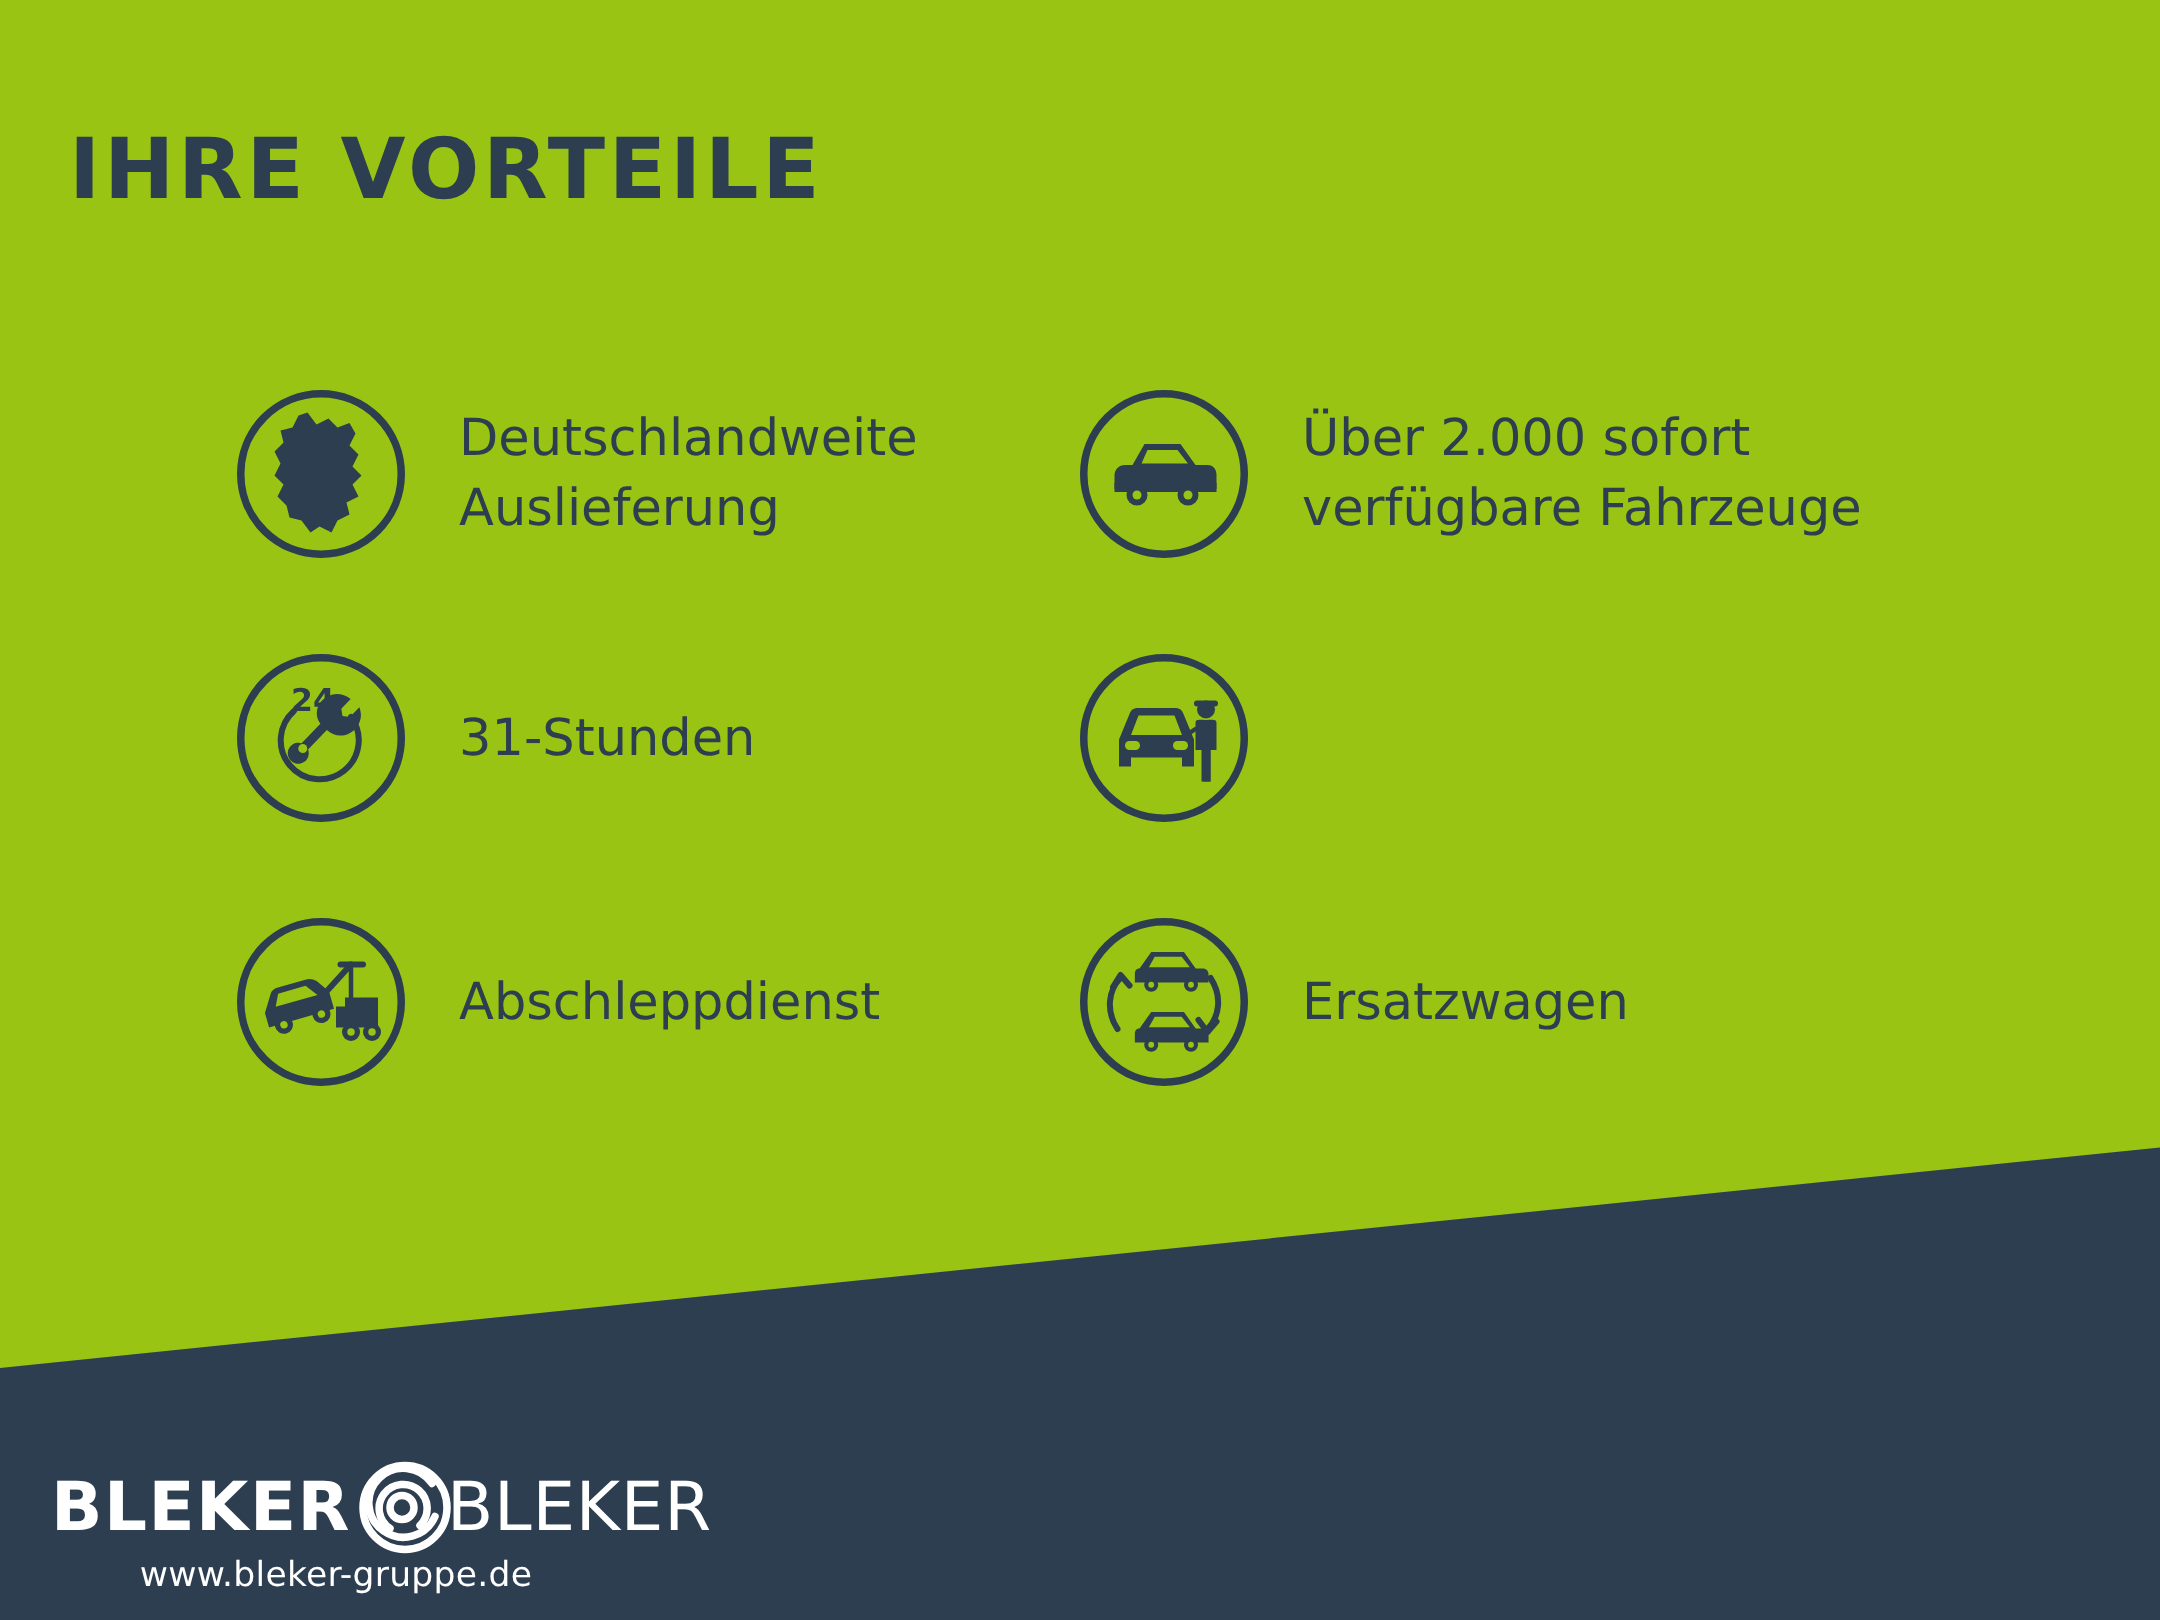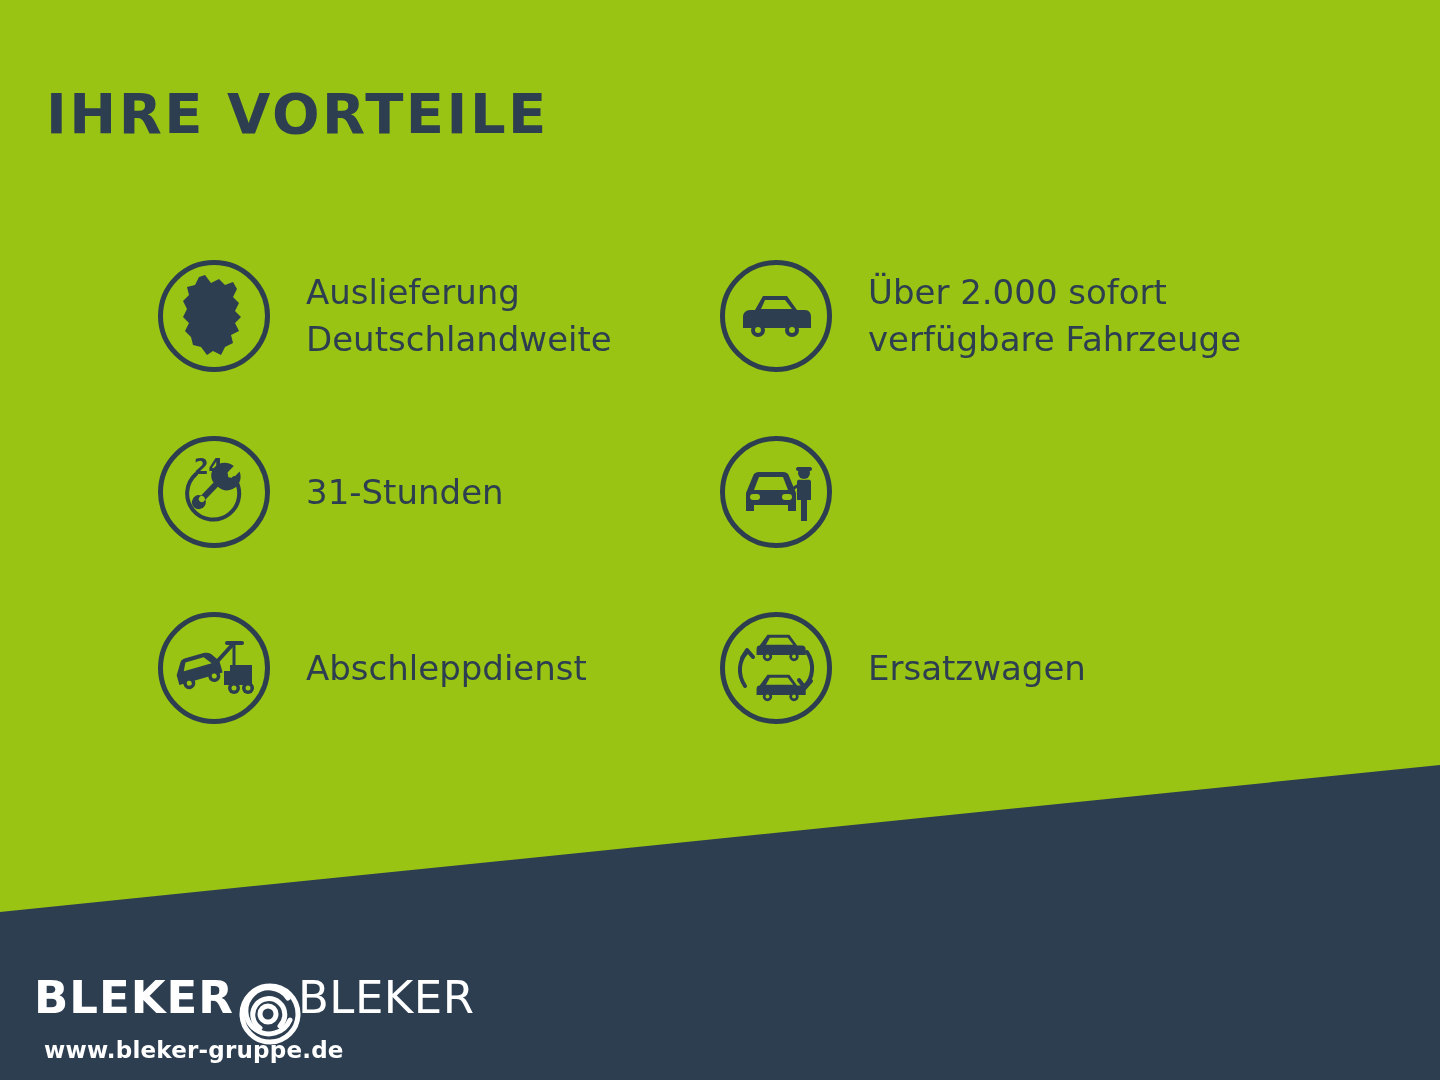--- a/index.html
+++ b/index.html
@@ -87,20 +87,21 @@
 
   
   .logo {
     position: absolute;
     left: 34px;
     top: 975px;
     width: 400px;
   }
   .logo-row {
     display: flex;
+    align-items: center;
     height: 58px;
   }
   .logo-word {
     color: #ffffff;
     font-size: 45px;
     font-weight: 700;
     letter-spacing: 1px;
     line-height: 1;
   }
   .logo-word.light { font-weight: 400; letter-spacing: 0.5px; }
@@ -108,23 +109,23 @@
     width: 76px;
     height: 76px;
     margin: 0 -6px 0 -4px;
     display: flex;
     align-items: center;
     justify-content: center;
   }
   .logo-url {
     color: #ffffff;
     font-size: 23px;
-    font-weight: 700;
+    font-weight: 400;
     letter-spacing: 0.2px;
-    text-align: left;
+    text-align: center;
     width: 360px;
     margin-top: 4px;
     margin-left: 10px;
   }
 </style>
 </head>
 <body>
 
 <div id="slide">
 
@@ -137,22 +138,22 @@
 
     <div class="brow">
 
       <div class="bcol left">
         <div class="icon-circle">
           <svg width="78" height="86" viewBox="0 0 78 86" aria-hidden="true">
             <path fill="#2c3e50" d="M30 2 L36 10 L44 6 L50 12 L58 9 L62 16 L58 24 L64 30 L60 38 L66 44 L60 50 L64 58 L56 62 L58 70 L50 74 L46 82 L38 78 L32 82 L26 74 L18 72 L16 64 L10 58 L14 50 L8 44 L12 36 L8 28 L14 22 L12 14 L20 12 L24 4 Z"></path>
           </svg>
         </div>
         <div class="btext">
+          <div>Deutschlandweite</div>
           <div>Auslieferung</div>
-          <div>Deutschlandweite</div>
         </div>
       </div>
 
       <div class="bcol right">
         <div class="icon-circle">
           <svg width="74" height="48" viewBox="0 0 74 48" aria-hidden="true">
             <path fill="#2c3e50" d="M16 18 L24 4 L48 4 L58 18 L66 18 C70 18 72 21 72 25 L72 34 L4 34 L4 25 C4 21 7 18 11 18 Z"></path>
             <rect x="4" y="30" width="68" height="6" fill="#2c3e50"></rect>
             <path fill="#9ac413" d="M26 8 L46 8 L53 17 L22 17 Z"></path>
             <circle cx="19" cy="38" r="7" fill="#2c3e50"></circle>

